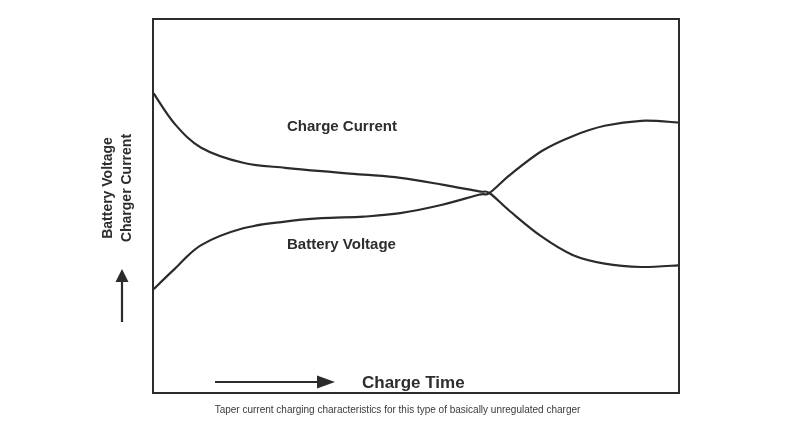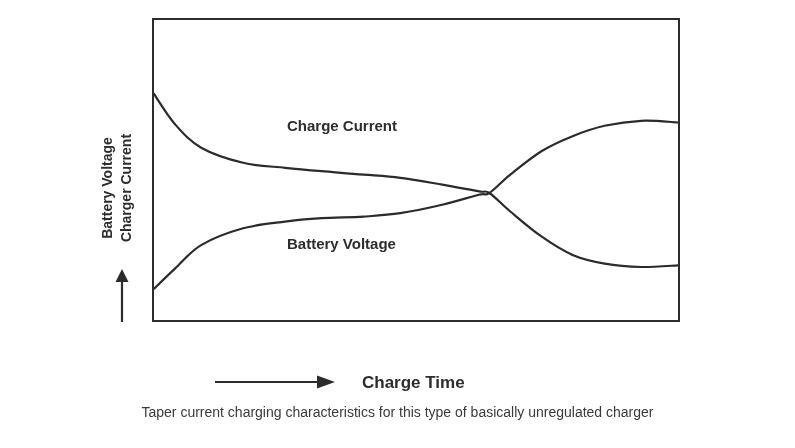--- a/index.html
+++ b/index.html
@@ -10,21 +10,21 @@
     background: #ffffff;
     font-family: "Liberation Sans", sans-serif;
     color: #2d2d2d;
     overflow: hidden;
   }
   .plot-box {
     position: absolute;
     left: 152px;
     top: 18px;
     width: 528px;
-    height: 304px;
+    height: 376px;
     border: 2px solid #2d2d2d;
     box-sizing: border-box;
     background: #ffffff;
   }
   .plot-box svg { display: block; }
   .curve-label {
     position: absolute;
     font-size: 15px;
     font-weight: bold;
     color: #2d2d2d;
@@ -69,21 +69,21 @@
     font-weight: bold;
     color: #2d2d2d;
     white-space: nowrap;
   }
   .caption {
     position: absolute;
     left: 0;
     top: 404px;
     width: 100%;
     text-align: center;
-    font-size: 14px;
+    font-size: 10px;
     color: #3a3a3a;
   }
 </style>
 </head>
 <body>
 
 <div class="figure">
 
   <div class="y-axis-label">
     <div>Battery Voltage</div>

